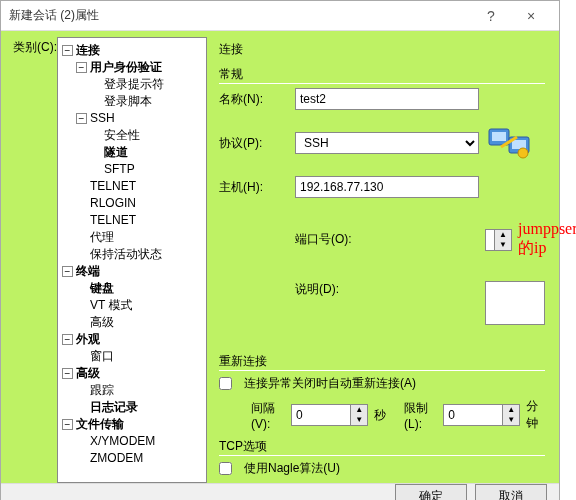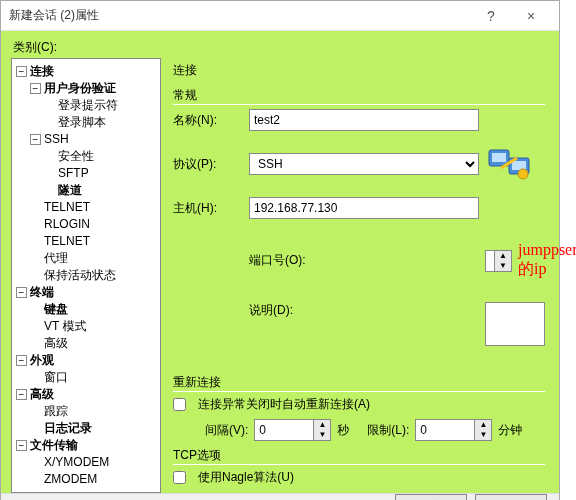--- a/index.html
+++ b/index.html
@@ -1,21 +1,21 @@
 <!DOCTYPE html>
 <html><head>
 <meta charset="utf-8">
 <style>
   * { box-sizing: border-box; font-family: "Microsoft YaHei", "Segoe UI", sans-serif; font-size: 12px; }
   body { margin: 0; background: #fff; }
   .window { width: 560px; height: 500px; border: 1px solid #aaa; display: flex; flex-direction: column; background: #bef264; }
   .titlebar { height: 30px; display: flex; align-items: center; padding: 0 8px; background: #fff; border-bottom: 1px solid #e0e0e0; }
   .titlebar .title { flex: 1; color: #333; }
   .titlebar .wc { width: 40px; text-align: center; color: #555; font-size: 14px; line-height: 30px; }
-  .body { flex: 1; display: flex; flex-direction: column; padding: 6px 10px 0 10px; }
+  .body { flex: 1; display: flex; flex-direction: row; padding: 6px 10px 0 10px; }
   .catlabel { margin: 2px 0 2px 2px; color: #000; }
   .midrow { flex: 1; display: flex; gap: 6px; min-height: 0; }
   .tree { width: 150px; border: 1px solid #888; background: #fff; overflow: auto; padding: 4px 2px; }
   .tree ul { list-style: none; margin: 0; padding-left: 14px; }
   .tree > ul { padding-left: 2px; }
   .tree li { white-space: nowrap; line-height: 17px; color: #000; cursor: default; }
   .tg { display: inline-block; width: 11px; height: 11px; border: 1px solid #888; text-align: center; line-height: 9px; font-size: 10px; margin-right: 3px; vertical-align: middle; background: #fff; }
   .sp { display: inline-block; width: 14px; }
   .bold { font-weight: 700; }
   .rpane { flex: 1; display: flex; flex-direction: column; padding: 2px 4px 0 6px; gap: 6px; }
@@ -59,22 +59,22 @@
             <ul>
               <li><span class="tg">−</span><span class="bold">用户身份验证</span>
                 <ul>
                   <li><span class="sp"></span><span>登录提示符</span></li>
                   <li><span class="sp"></span><span>登录脚本</span></li>
                 </ul>
               </li>
               <li><span class="tg">−</span><span>SSH</span>
                 <ul>
                   <li><span class="sp"></span><span>安全性</span></li>
+                  <li><span class="sp"></span><span class="bold">隧道</span></li>
                   <li><span class="sp"></span><span>SFTP</span></li>
-                  <li><span class="sp"></span><span class="bold">隧道</span></li>
                 </ul>
               </li>
               <li><span class="sp"></span><span>TELNET</span></li>
               <li><span class="sp"></span><span>RLOGIN</span></li>
               <li><span class="sp"></span><span>TELNET</span></li>
               <li><span class="sp"></span><span>代理</span></li>
               <li><span class="sp"></span><span>保持活动状态</span></li>
             </ul>
           </li>
           <li><span class="tg">−</span><span class="bold">终端</span>

